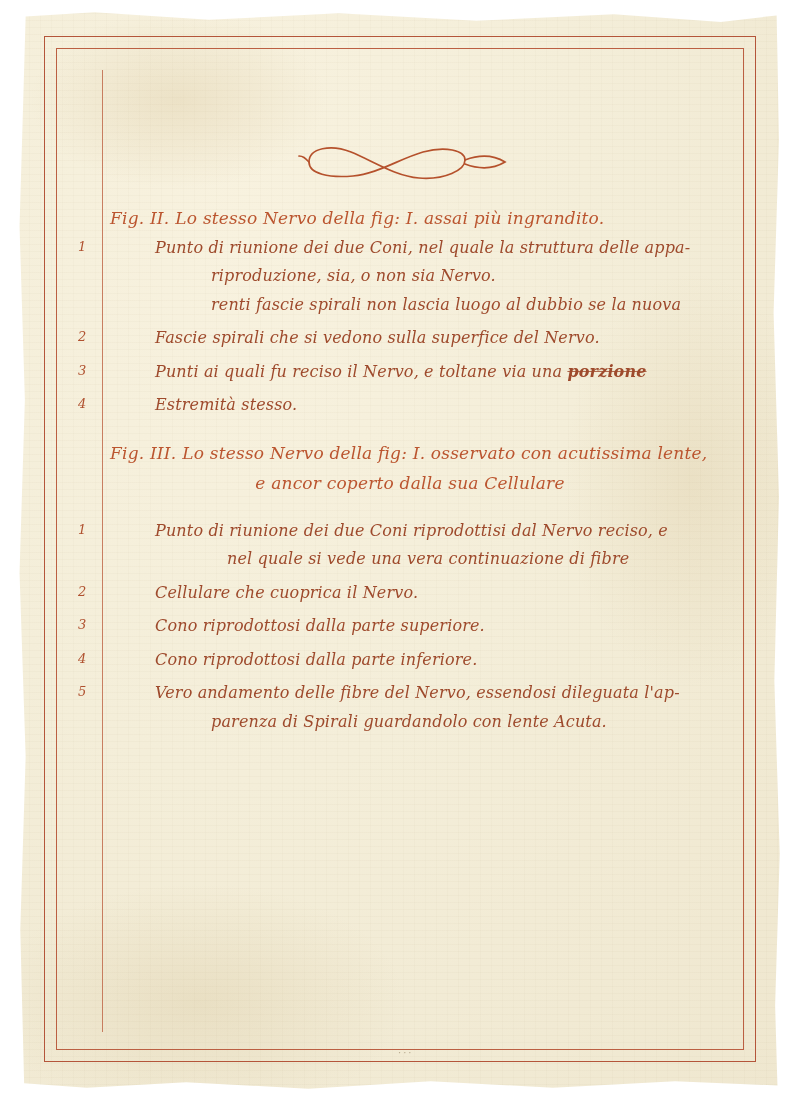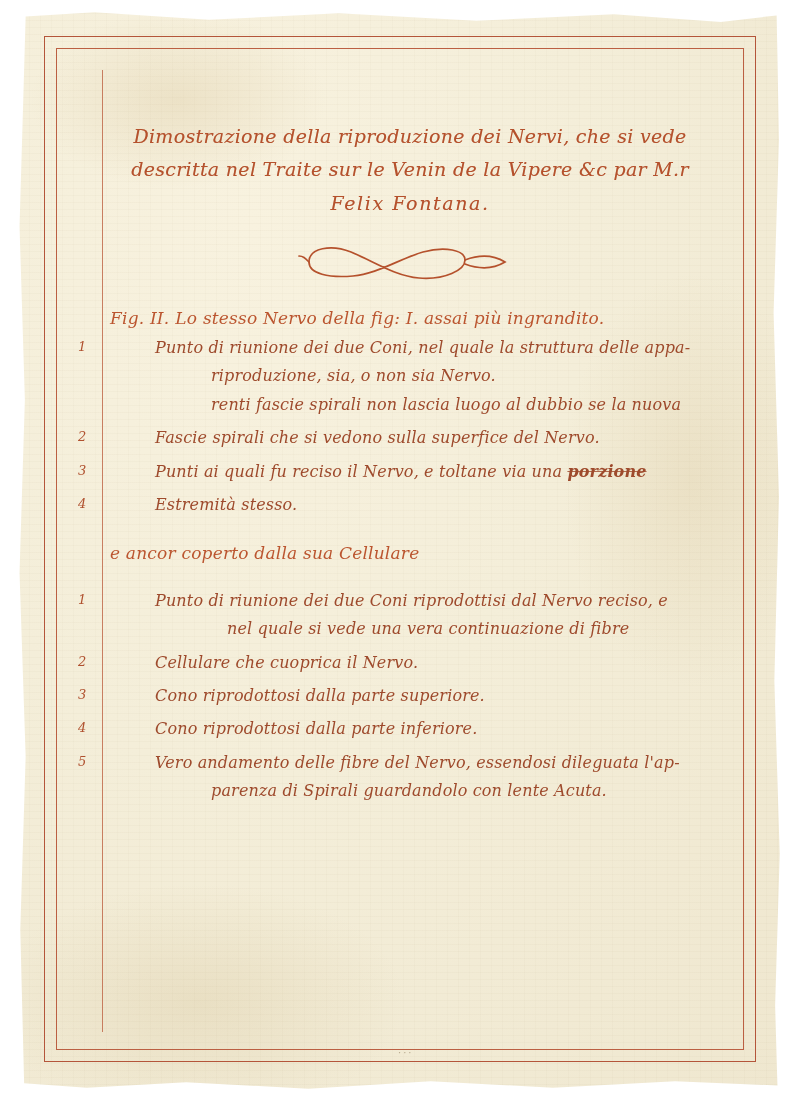--- a/index.html
+++ b/index.html
@@ -99,21 +99,21 @@
     display: block;
   }
 
   .fig-head {
     font-style: italic;
     font-size: 17px;
     color: #bb552f;
     margin: 10px 0 6px 0;
     letter-spacing: 0.2px;
   }
-  .fig-head.centered { }
+  .fig-head.centered { text-align: center; }
   .fig-head .figlabel { margin-right: 6px; margin-top: 20px; }
 
   .entry {
     position: relative;
     display: flex;
     align-items: flex-start;
     margin-bottom: 5px;
   }
   .entry .num {
     width: 34px;
@@ -163,25 +163,20 @@
     <div class="stain-a"></div>
     <div class="stain-b"></div>
     <div class="stain-c"></div>
 
     <div class="border-outer"></div>
     <div class="border-inner"></div>
     <div class="border-left-rule"></div>
 
     <div class="content">
 
-      <div class="title">
-        <span class="ln ln1">Dimostrazione della riproduzione dei Nervi, che si vede</span>
-        <span class="ln ln2">descritta nel Traite sur le Venin de la Vipere &amp;c par M.r </span>
-        <span class="ln ln3">Felix Fontana.</span>
-      </div>
 
       <svg class="flourish" viewBox="0 0 230 52">
         <g fill="none" stroke="#b5512c" stroke-width="1.7" stroke-linecap="round">
           <path d="M14 26 C14 12, 36 8, 56 16 C78 25, 100 40, 124 42 C150 44, 170 34, 170 24 C170 14, 150 10, 128 16 C104 23, 82 38, 58 40 C34 42, 14 38, 14 26 Z"></path>
           <path d="M170 24 C186 18, 200 20, 210 26 C200 32, 186 34, 170 28"></path>
           <path d="M14 26 C10 22, 8 20, 4 20"></path>
         </g>
       </svg>
 
       <div class="fig-head">
@@ -213,20 +208,23 @@
 
       <div class="entry">
         <span class="num">4</span>
         <span class="txt">
           <span>Estremità stesso.</span>
         </span>
       </div>
 
       <div class="blockgap small"></div>
 
+      <div class="fig-head">
+        <span class="figlabel">Fig. III.</span><span>Lo stesso Nervo della fig: I. osservato con acutissima lente,</span>
+      </div>
       <div class="fig-head centered">
         <span>e ancor coperto dalla sua Cellulare</span>
       </div>
 
       <div class="blockgap"></div>
 
       <div class="entry">
         <span class="num">1</span>
         <span class="txt">
           <span>Punto di riunione dei due Coni riprodottisi dal Nervo reciso, e</span>

